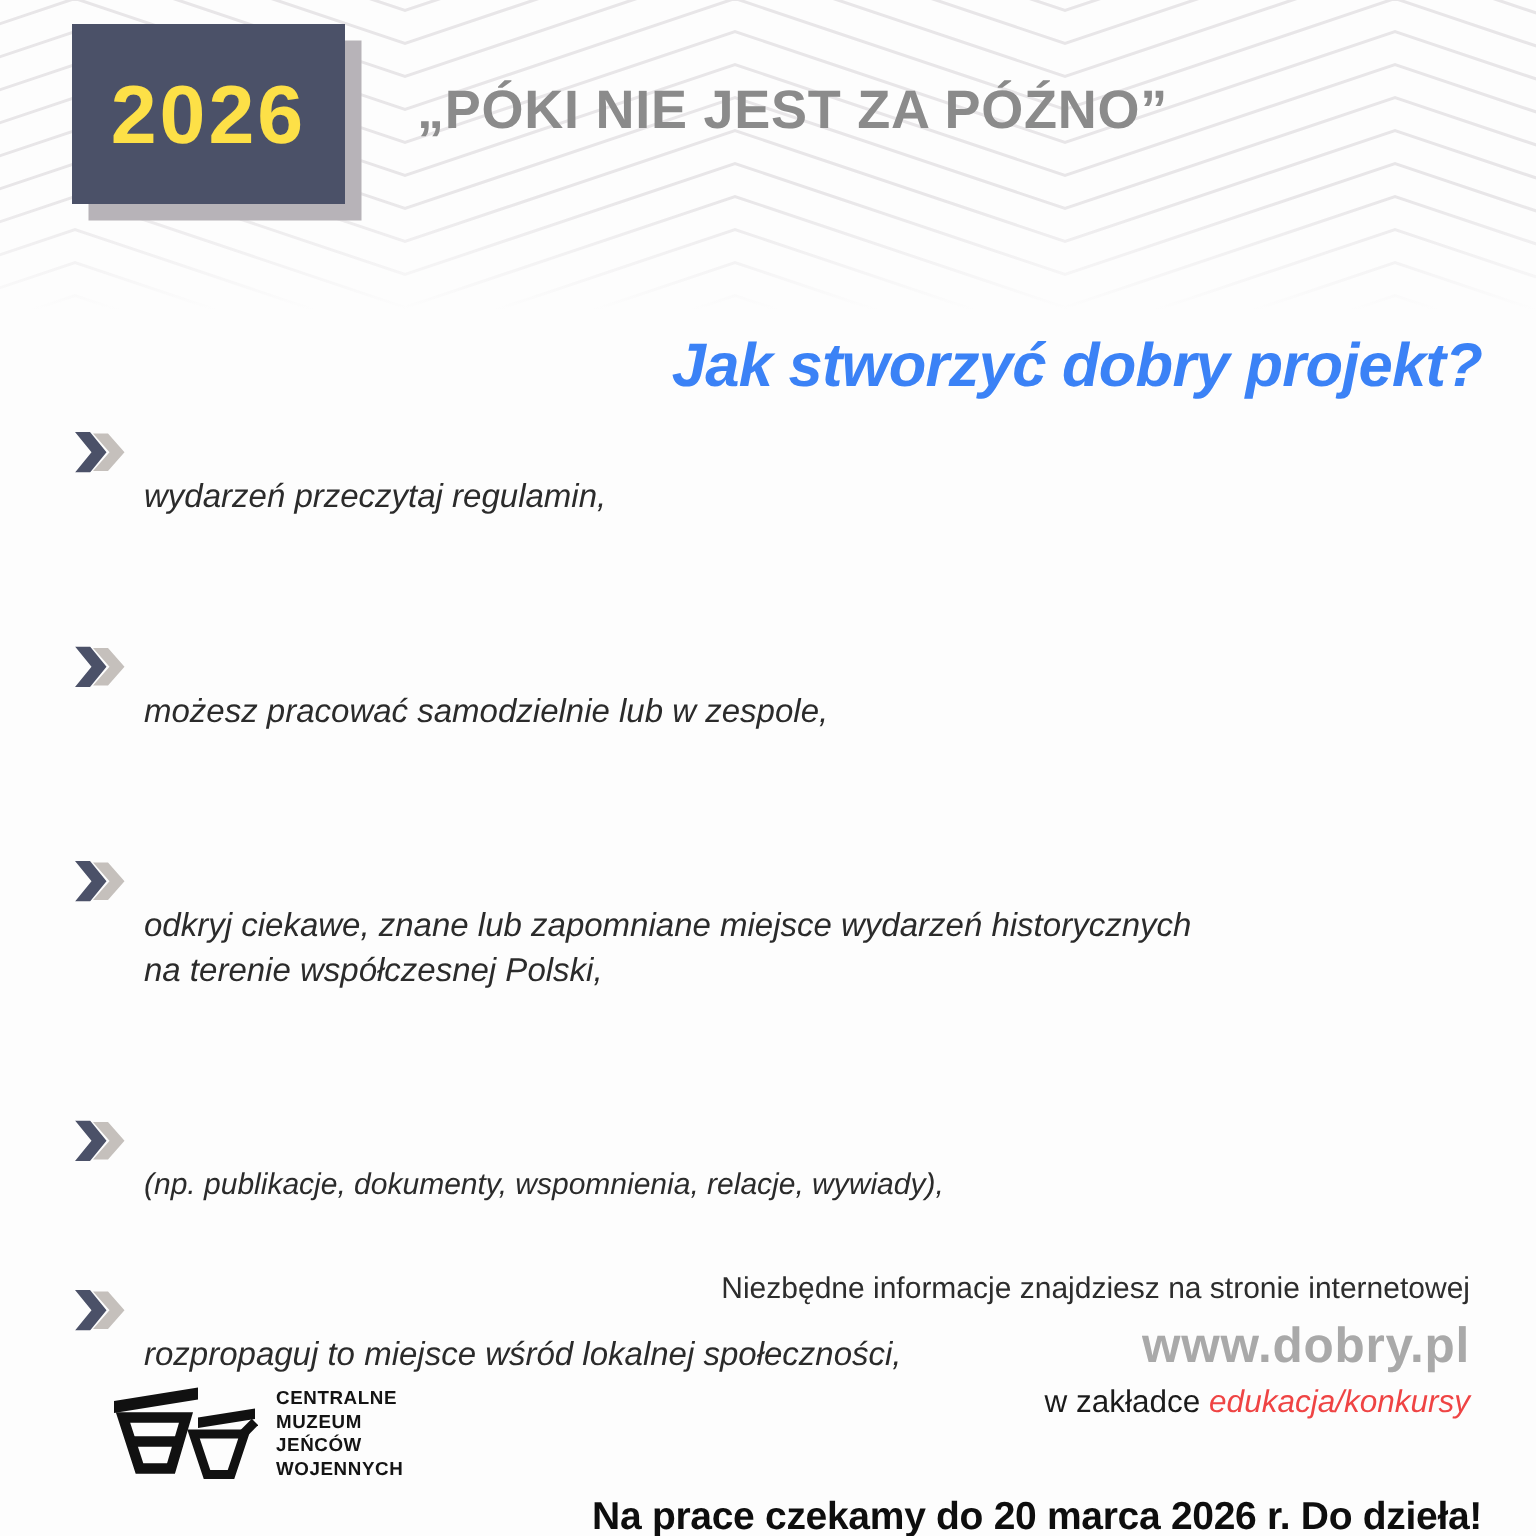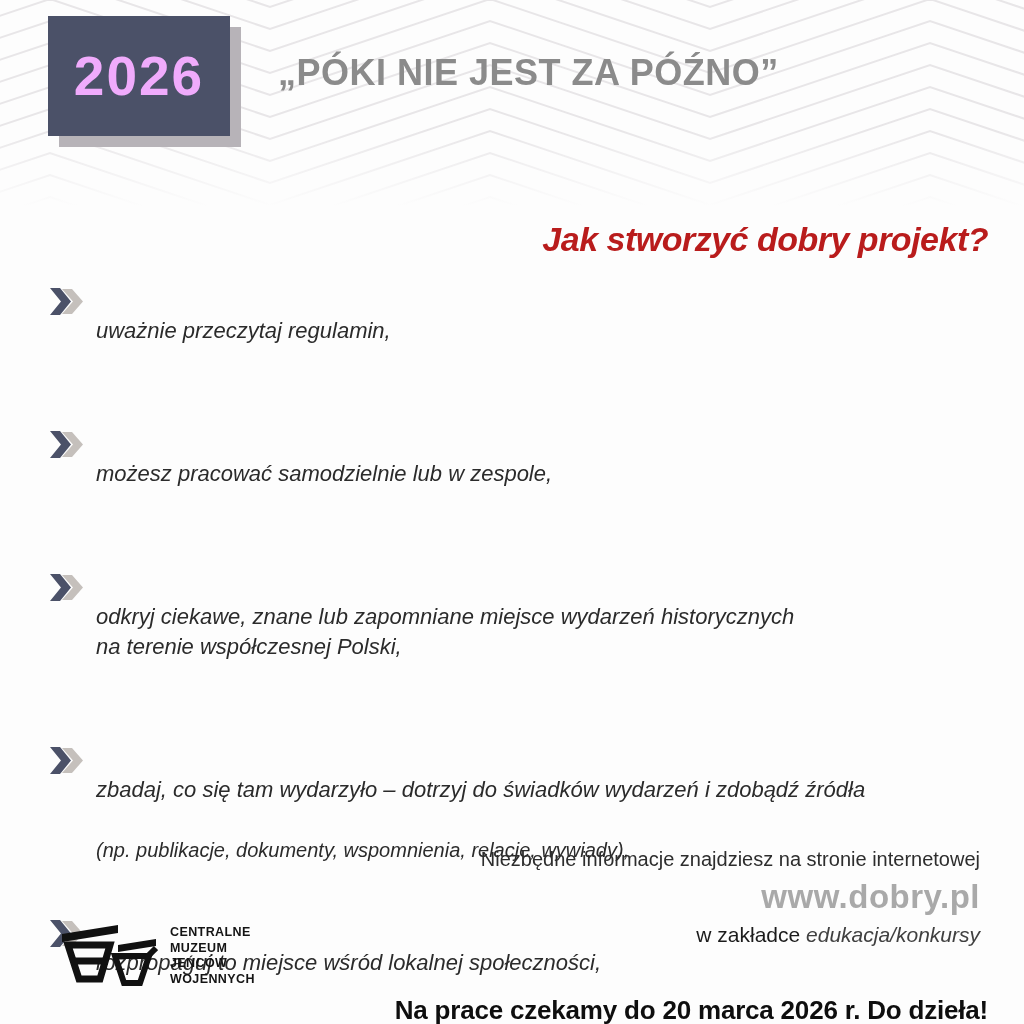--- a/index.html
+++ b/index.html
@@ -8,52 +8,52 @@
     background:#fdfdfd;font-family:"Liberation Sans",sans-serif;
   }
   
   .zigzag{position:absolute;top:0;left:0;}
   .zigzag polyline{fill:none;stroke:#e8e6e8;stroke-width:2;}
   .zigzag-fade{position:absolute;top:130px;left:0;width:1024px;height:90px;
     background:linear-gradient(rgba(253,253,253,0),#fdfdfd 85%);}
   
   .badge{
     position:absolute;left:48px;top:16px;width:182px;height:120px;
-    background:#4b5168;box-shadow:11px 11px 0 #b7b3b8;color:#f0abfc;
+    background:#4b5168;box-shadow:11px 11px 0 #b7b3b8;color:#fde047;
     display:flex;flex-direction:column;align-items:center;justify-content:center;
   }
   .badge-year{font-size:55px;font-weight:bold;letter-spacing:2px;line-height:1;}
   .badge-edition{font-size:24px;font-weight:bold;letter-spacing:1px;margin-top:4px;}
   
   .header-text{position:absolute;left:278px;top:44px;color:#8b8b8b;}
   .header-line1{font-size:23.5px;font-weight:bold;letter-spacing:.3px;}
   .header-line2{font-size:36px;font-weight:bold;letter-spacing:.5px;margin-top:8px;}
   
   .heading{
     position:absolute;right:36px;top:220px;margin:0;
-    font-size:34px;font-weight:bold;font-style:italic;color:#b91c1c;letter-spacing:-.5px;
+    font-size:41px;font-weight:bold;font-style:italic;color:#3b82f6;letter-spacing:-.5px;
   }
   
   .bullets{position:absolute;left:50px;top:286px;width:940px;
     display:flex;flex-direction:column;gap:23px;}
   .bullet{display:flex;align-items:flex-start;}
   .chev{flex:none;width:36px;height:27px;margin-right:10px;margin-top:2px;}
   .btxt{font-size:22px;font-style:italic;color:#2b2b2b;line-height:30px;white-space:pre-line;}
   .note{font-size:20px;}
   .note:empty{display:none;}
   
   .footer-right{position:absolute;right:44px;top:848px;text-align:right;}
   .f-info{font-size:20px;color:#2d2d2d;}
   .f-site{font-size:33px;font-weight:bold;color:#a9a9a9;margin-top:7px;letter-spacing:.5px;}
   .f-tab{font-size:21px;margin-top:7px;color:#1b1b1b;}
-  .f-tab .tab-link{color:#404040;font-style:italic;text-align:center;}
+  .f-tab .tab-link{color:#ef4444;font-style:italic;text-align:center;}
   .deadline{position:absolute;right:36px;top:956px;
     font-size:26px;font-weight:bold;color:#0e0e0e;letter-spacing:-.2px;margin-top:39px;}
   
-  .logo{position:absolute;left:58px;top:920px;display:flex;align-items:center;}
+  .logo{position:absolute;left:72px;top:920px;display:flex;align-items:center;}
   .logo-mark{flex:none;margin-right:12px;}
   .logo-text{font-size:12.5px;font-weight:bold;color:#141414;
     line-height:15.5px;letter-spacing:.4px;}
 </style>
 </head>
 <body>
 
 <div class="canvas">
 
   <svg class="zigzag" width="1024" height="215" viewBox="0 0 1024 215" aria-hidden="true">
@@ -84,21 +84,21 @@
   <h2 class="heading">Jak stworzyć dobry projekt?</h2>
 
   <div class="bullets">
 
     <div class="bullet">
       <svg class="chev" viewBox="0 0 36 27" aria-hidden="true">
         <polygon points="12,1 22,1 33,13.5 22,26 12,26 23,13.5" fill="#c5c0bc"></polygon>
         <polygon points="0,0 10,0 21,13.5 10,27 0,27 11,13.5" fill="#4b5168"></polygon>
       </svg>
       <div class="btxt">
-        <div>uważnie przeczytaj regulamin,</div>
+        <div>wydarzeń przeczytaj regulamin,</div>
         
       </div>
     </div>
 
     <div class="bullet">
       <svg class="chev" viewBox="0 0 36 27" aria-hidden="true">
         <polygon points="12,1 22,1 33,13.5 22,26 12,26 23,13.5" fill="#c5c0bc"></polygon>
         <polygon points="0,0 10,0 21,13.5 10,27 0,27 11,13.5" fill="#4b5168"></polygon>
       </svg>
       <div class="btxt">
@@ -118,21 +118,20 @@
         
       </div>
     </div>
 
     <div class="bullet">
       <svg class="chev" viewBox="0 0 36 27" aria-hidden="true">
         <polygon points="12,1 22,1 33,13.5 22,26 12,26 23,13.5" fill="#c5c0bc"></polygon>
         <polygon points="0,0 10,0 21,13.5 10,27 0,27 11,13.5" fill="#4b5168"></polygon>
       </svg>
       <div class="btxt">
-        <div>zbadaj, co się tam wydarzyło – dotrzyj do świadków wydarzeń i zdobądź źródła</div>
         <div class="note">(np. publikacje, dokumenty, wspomnienia, relacje, wywiady),</div>
       </div>
     </div>
 
     <div class="bullet">
       <svg class="chev" viewBox="0 0 36 27" aria-hidden="true">
         <polygon points="12,1 22,1 33,13.5 22,26 12,26 23,13.5" fill="#c5c0bc"></polygon>
         <polygon points="0,0 10,0 21,13.5 10,27 0,27 11,13.5" fill="#4b5168"></polygon>
       </svg>
       <div class="btxt">

